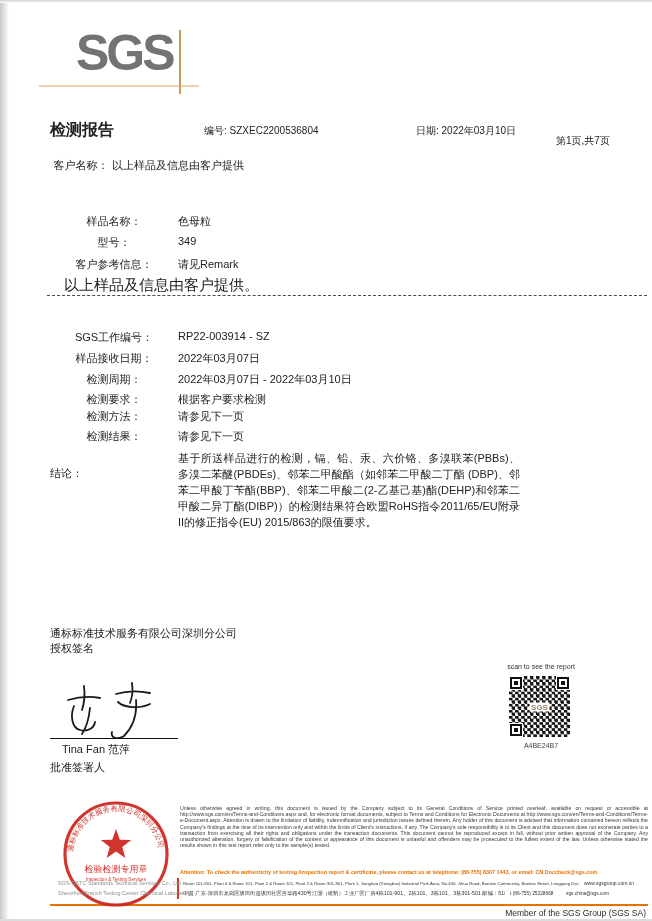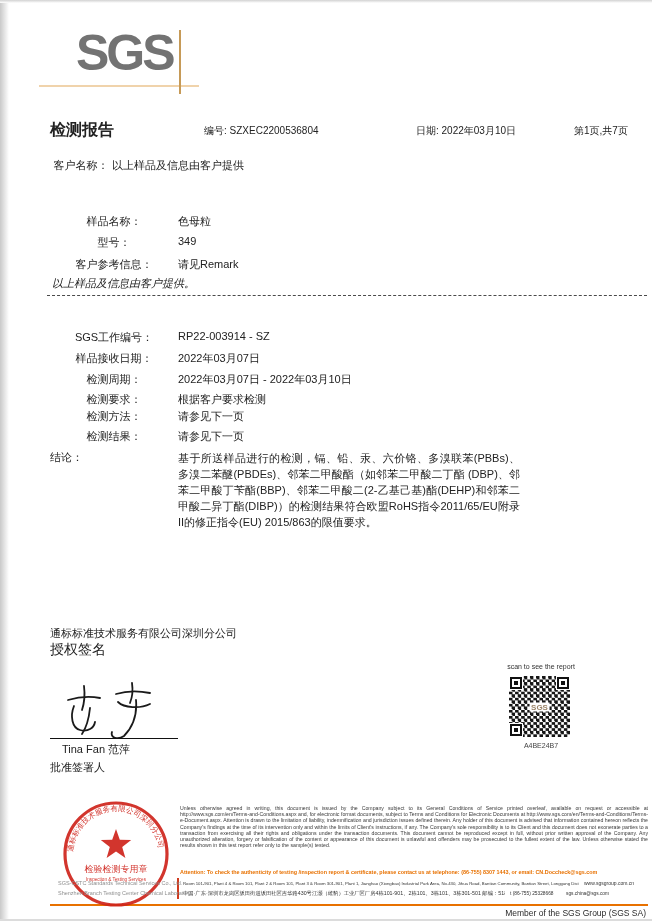--- a/index.html
+++ b/index.html
@@ -16,40 +16,40 @@
 
   
   .logo-text{position:absolute;left:76px;top:28px;font-size:50px;font-weight:bold;
     color:#737373;letter-spacing:-3px;line-height:1;}
   .logo-hline{position:absolute;left:39px;top:85px;width:160px;height:2px;background:#f0d3ab;}
   .logo-vline{position:absolute;left:179px;top:30px;width:2px;height:64px;background:#c69a57;}
 
   
   .hdr-title{position:absolute;left:50px;top:120px;font-size:16px;font-weight:bold;color:#222;}
   .hdr-item{position:absolute;top:124px;font-size:10px;color:#222;}
-  .hdr-no{left:204px;} .hdr-date{left:416px;} .hdr-page{left:574px;}
+  .hdr-no{left:204px;} .hdr-date{left:416px;} .hdr-page{left:556px;margin-top:10px;}
 
   
   .row{position:absolute;left:50px;display:flex;font-size:11px;color:#222;text-align:center;}
   .row .lbl{flex:0 0 auto;}
   .client .lbl{width:62px;}
   .wide .lbl{width:128px;}
   .val{white-space:nowrap;}
-  .note{position:absolute;left:52px;font-size:11px;color:#222;font-style:italic;}
+  .note{position:absolute;left:64px;font-size:15px;color:#222;}
 
   .dashes{position:absolute;left:47px;top:295px;width:600px;height:0;
     border-top:1px dashed #4a4a4a;}
 
   .conclusion{position:absolute;left:50px;top:450px;display:flex;font-size:11px;color:#222;}
-  .conclusion .lbl{width:128px;flex:0 0 auto;}
+  .conclusion .lbl{width:128px;flex:0 0 auto;margin-top:16px;}
   .conclusion .para{width:342px;line-height:16px;white-space:normal;text-align:justify;}
 
   
   .sig-company{position:absolute;left:50px;top:626px;font-size:11px;color:#222;}
-  .sig-auth{position:absolute;left:50px;top:641px;font-size:14px;color:#222;}
+  .sig-auth{position:absolute;left:50px;top:641px;font-size:11px;color:#222;}
   .sig-svg{position:absolute;left:60px;top:678px;}
   .sig-line{position:absolute;left:50px;top:738px;width:128px;height:1px;background:#111;}
   .sig-name{position:absolute;left:62px;top:742px;font-size:11px;color:#222;}
   .sig-title{position:absolute;left:50px;top:760px;font-size:11px;color:#222;}
 
   
   .qr-caption{position:absolute;left:496px;top:663px;width:90px;text-align:center;
     font-size:7px;color:#333;}
   .qr-box{position:absolute;left:506px;top:673px;width:67px;height:67px;background:#fff;
     box-sizing:border-box;padding:3px;}

